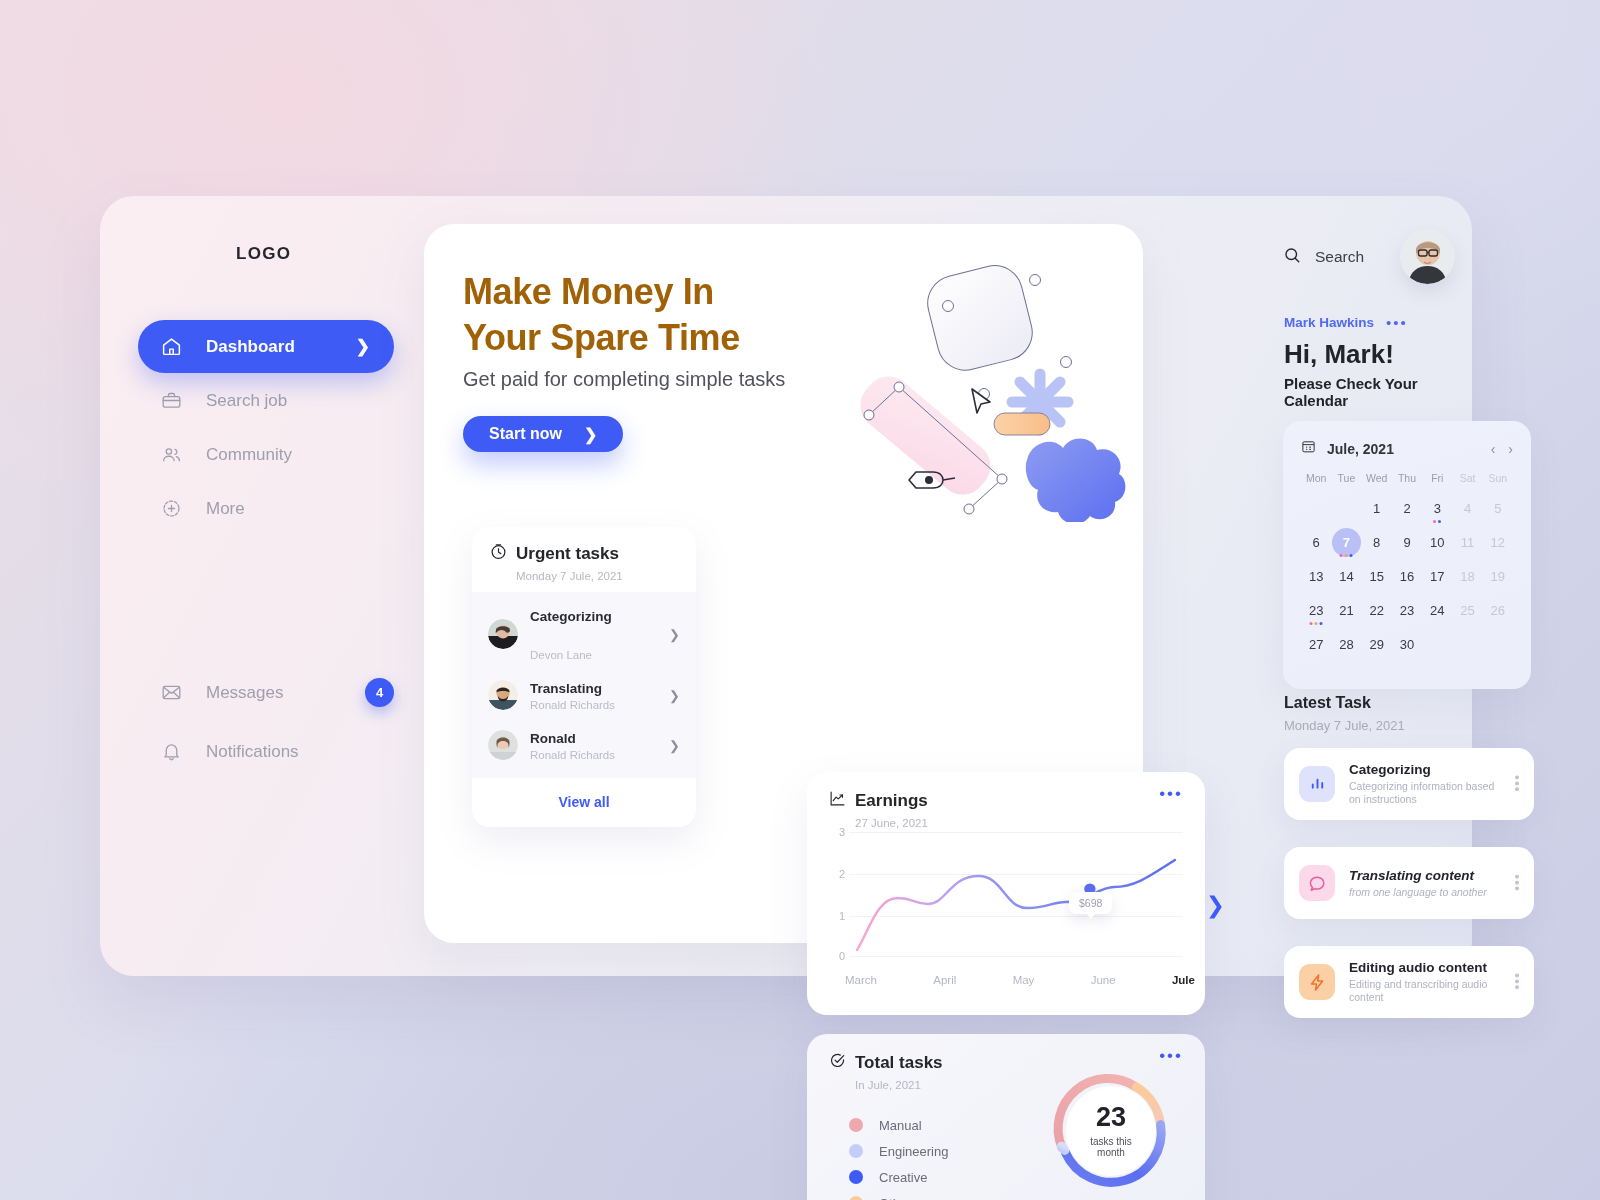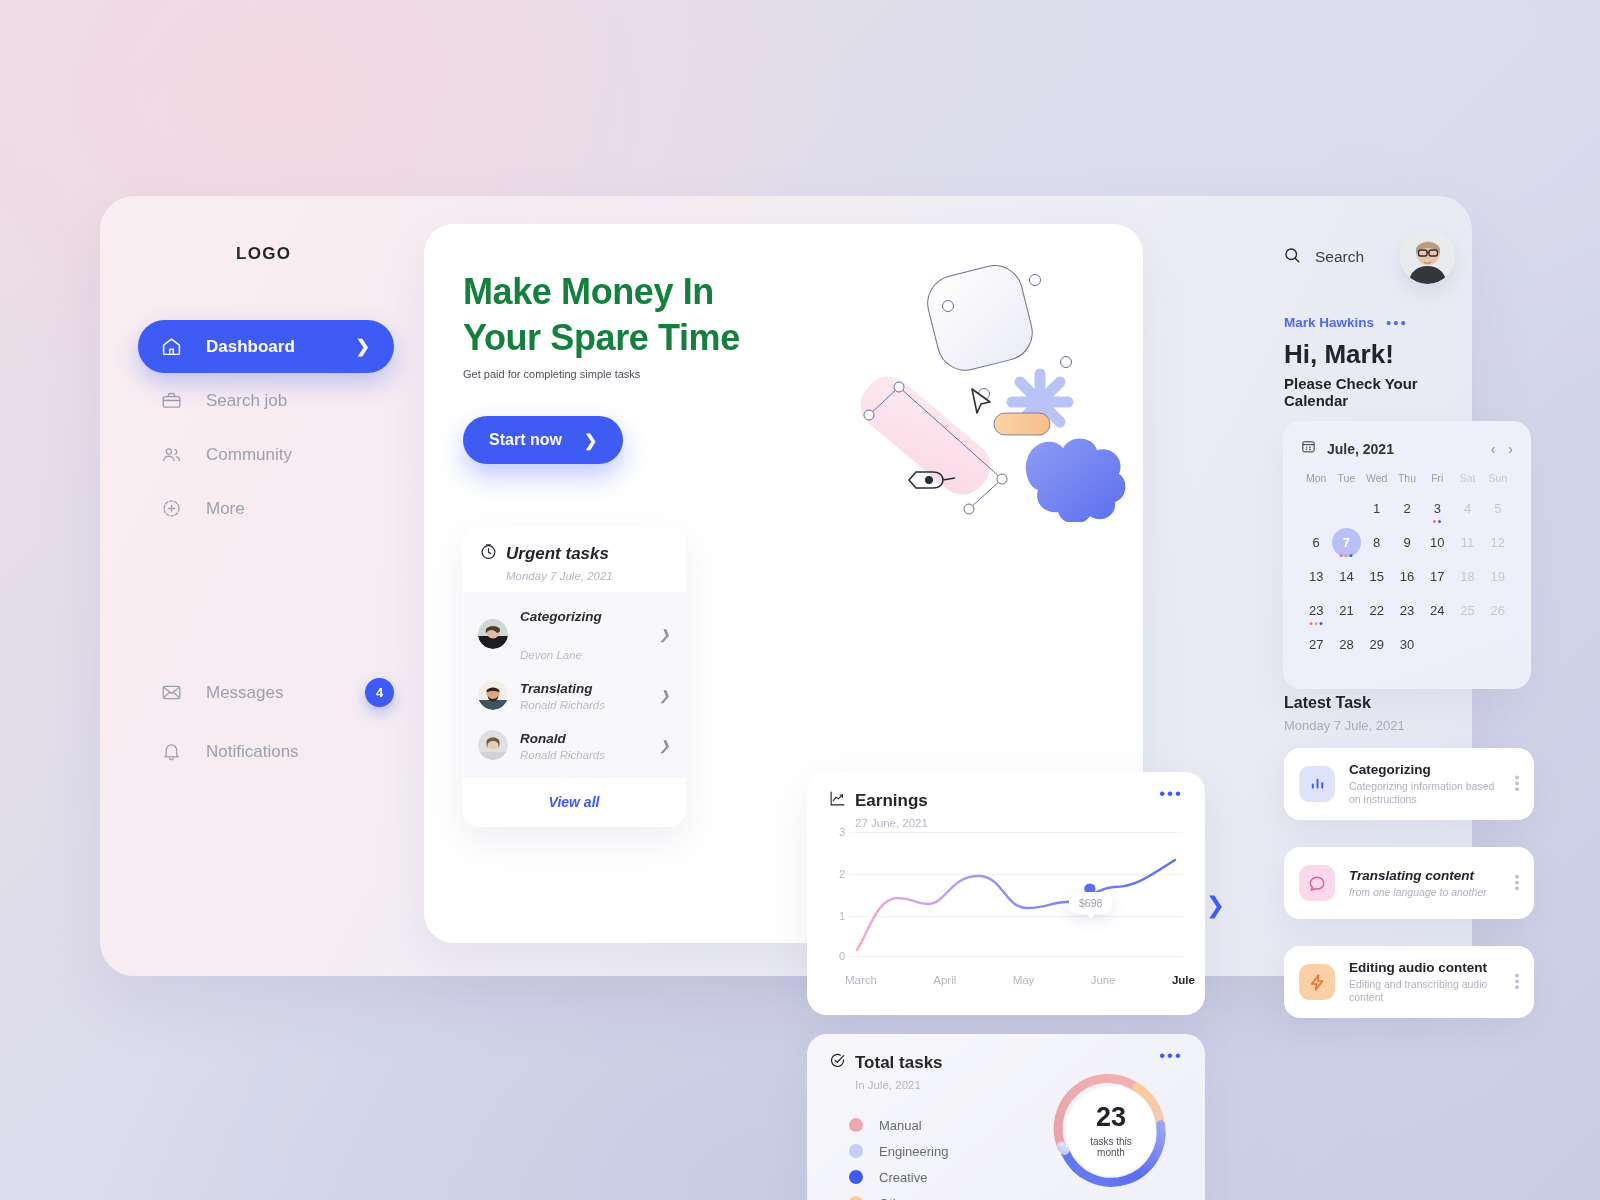--- a/index.html
+++ b/index.html
@@ -62,45 +62,44 @@
 
   
   .center {
     position: absolute; left: 324px; top: 28px;
     width: 719px; height: 719px;
     background: #ffffff; border-radius: 30px;
     box-shadow: 0 18px 50px rgba(120,115,165,0.10);
   }
   .hero-title {
     position: absolute; left: 39px; top: 45px;
-    font-size: 36px; line-height: 46px; font-weight: 700; color: #15803d;
+    font-size: 36px; line-height: 46px; font-weight: 700; color: #a16207;
     letter-spacing: -0.4px;
   }
   .hero-sub {
     position: absolute; left: 39px; top: 144px;
-    font-size: 11px; color: #50515c;
+    font-size: 20px; color: #50515c;
   }
   .cta {
     position: absolute; left: 39px; top: 192px;
-    height: 48px; padding: 0 26px; border: none; border-radius: 24px;
+    height: 36px; padding: 0 26px; border: none; border-radius: 24px;
     background: #3f5bf6; color: #fff; font-size: 16px; font-weight: 600;
     font-family: inherit; display: flex; align-items: center; gap: 22px; cursor: pointer;
     box-shadow: 0 12px 26px rgba(63,91,246,0.32);
   }
 
   
   .hero-art { position: absolute; right: 12px; top: 28px; width: 300px; height: 270px; }
 
   
   .urgent {
-    position: absolute; left: 38px; top: 303px;
+    position: absolute; left: 48px; top: 303px;
     width: 224px; border-radius: 18px; background: #fff;
     box-shadow: 0 14px 36px rgba(125,120,170,0.13);
     overflow: hidden;
-    font-style: italic;
   }
   .urgent-head { padding: 16px 18px 10px 18px; }
   .card-title { display: flex; align-items: center; gap: 9px; font-size: 17px; font-weight: 700; color: #25262c; }
   .card-title svg { width: 17px; height: 17px; }
   .card-date { font-size: 11.5px; color: #b5b7c4; margin-top: 5px; margin-left: 26px; }
   .urgent-list { background: #f8f8fc; padding: 6px 0 8px 0; }
   .task-row { display: flex; align-items: center; gap: 12px; padding: 9px 16px; cursor: pointer; }
   .task-av { width: 30px; height: 30px; border-radius: 50%; flex: 0 0 30px; overflow: hidden; }
   .task-txt { flex: 1; }
   .task-name { font-size: 13.5px; color: #2b2c33; font-weight: 600; }

